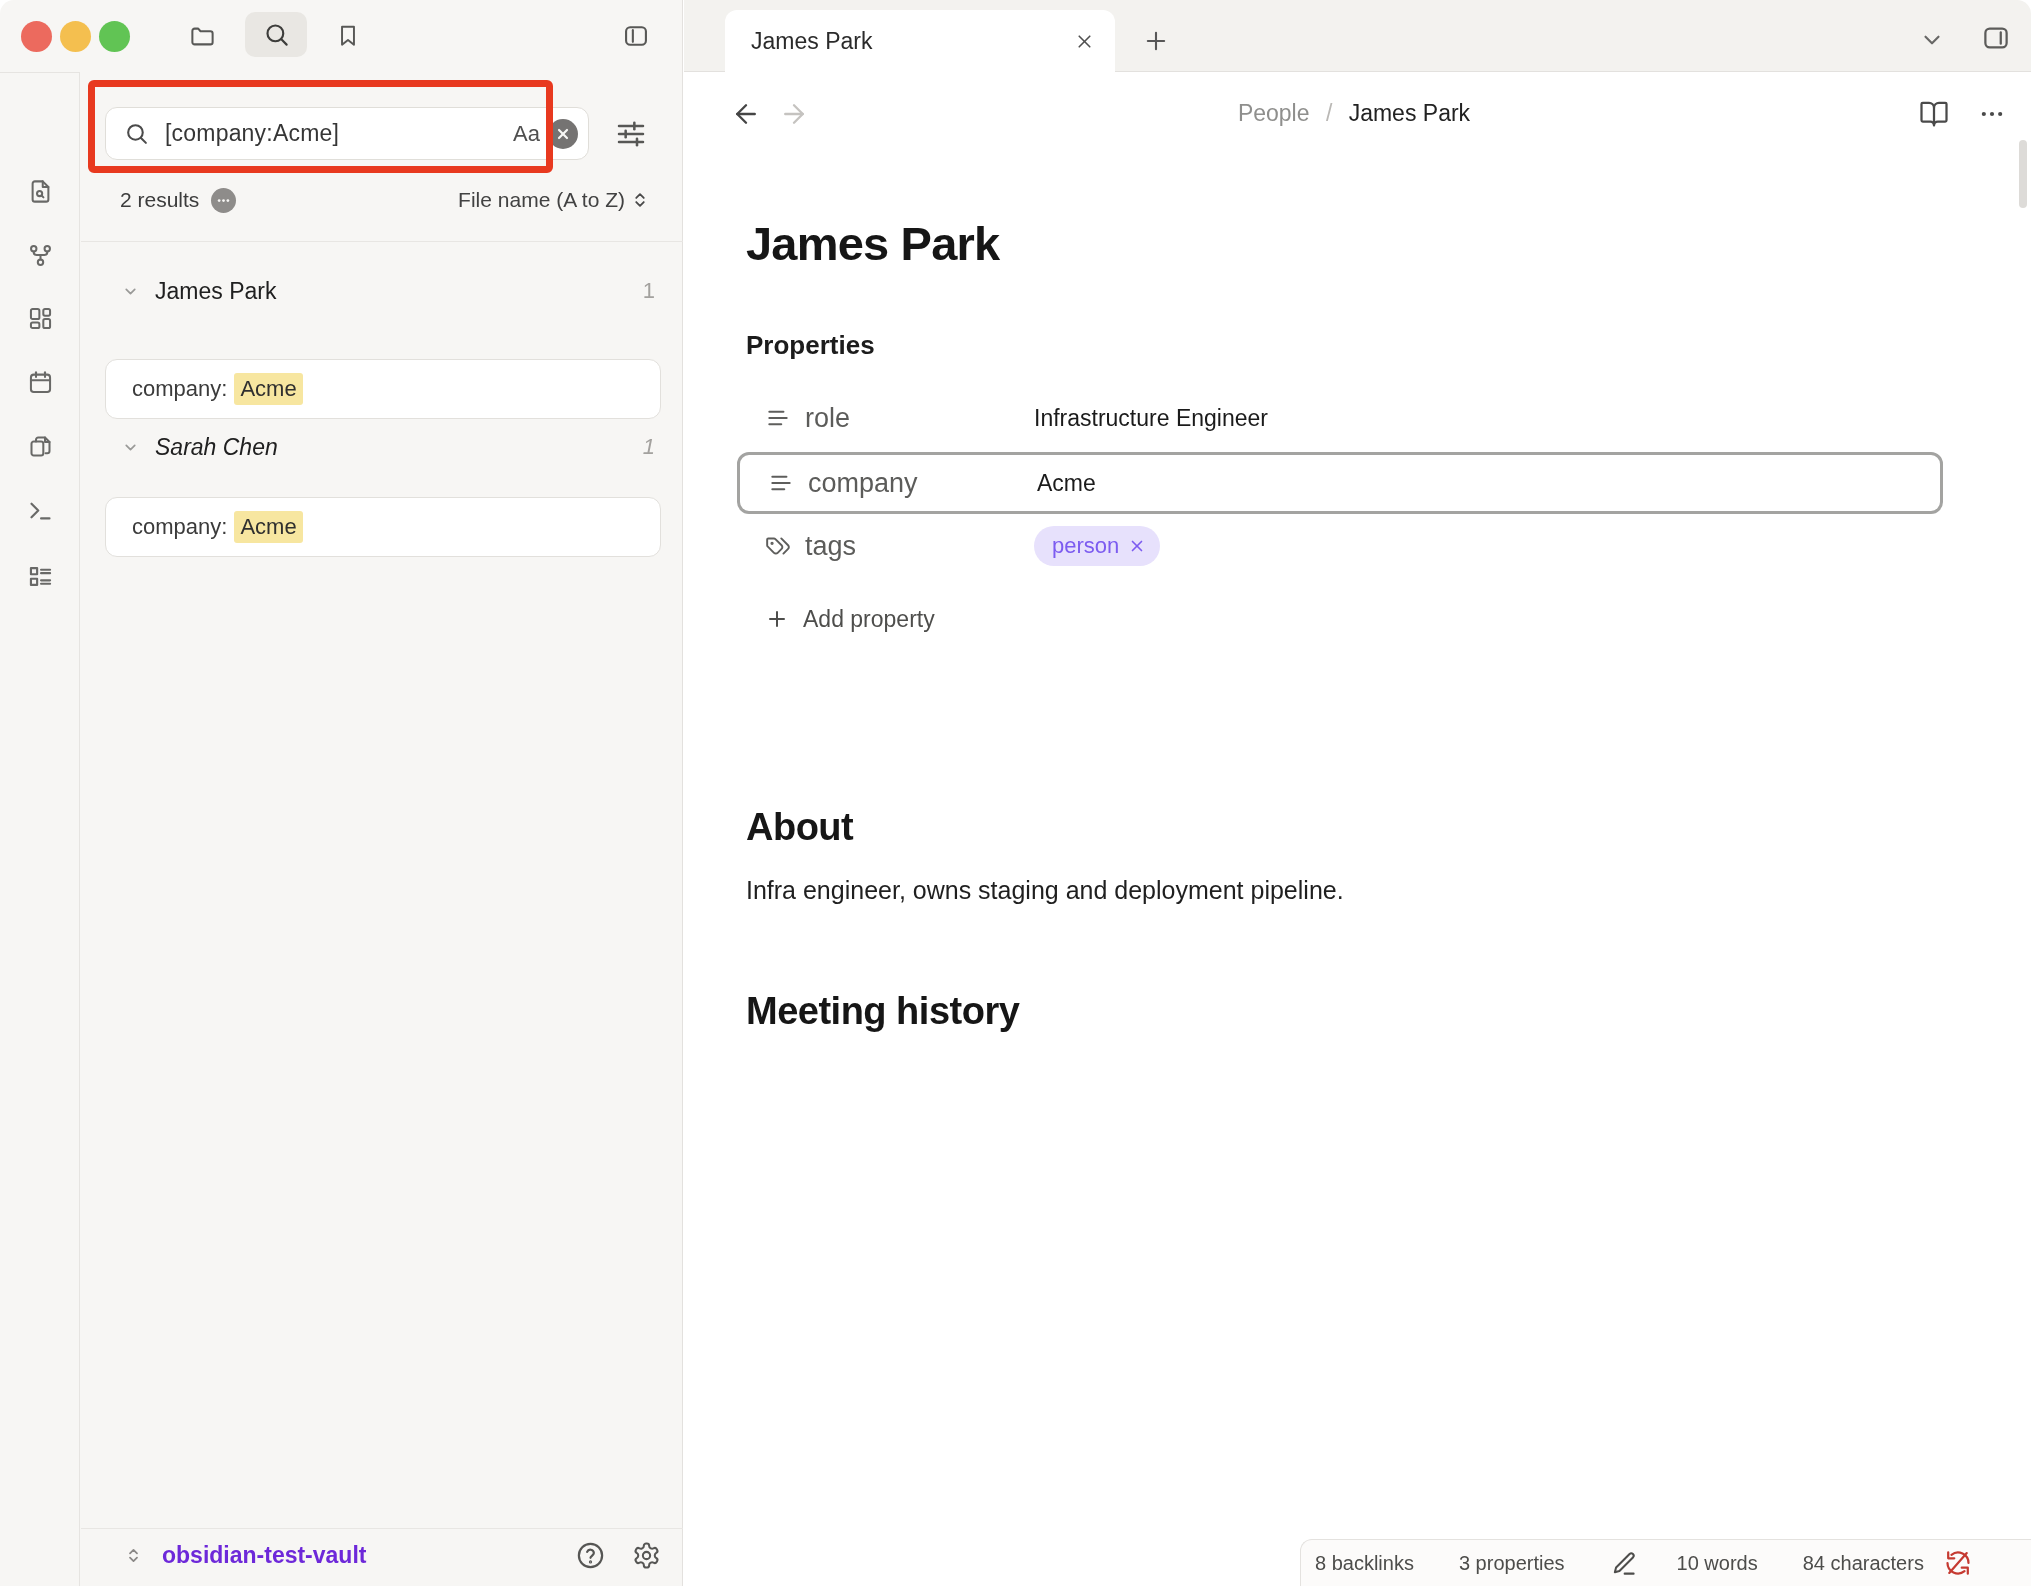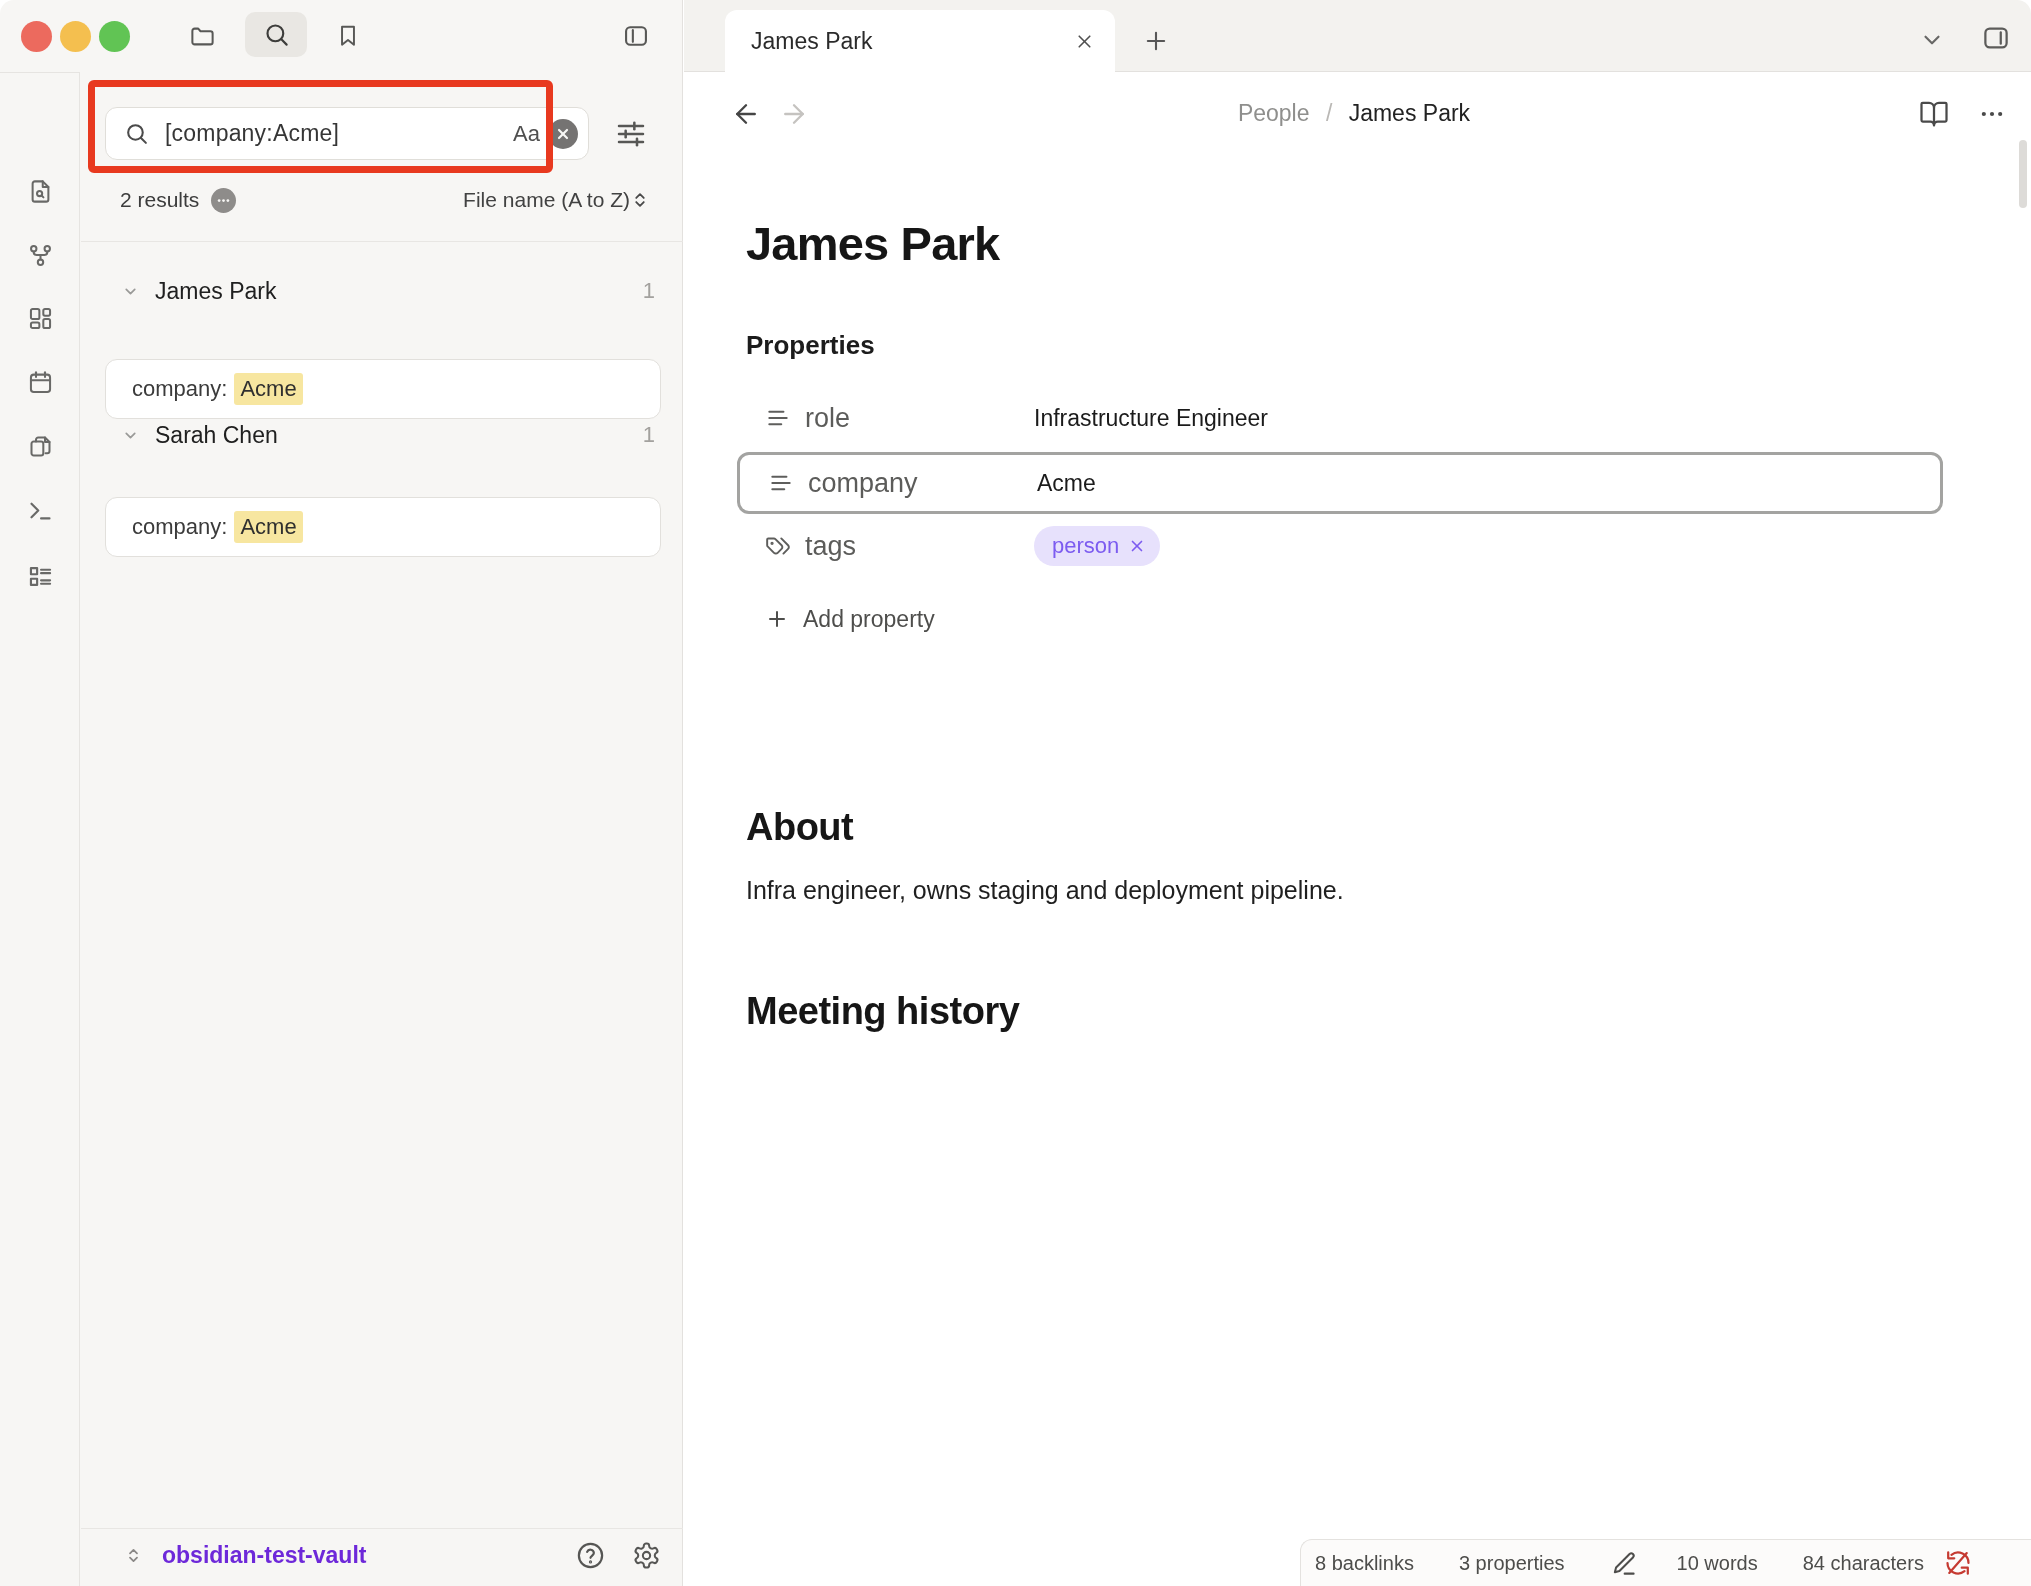--- a/index.html
+++ b/index.html
@@ -25,21 +25,21 @@
   .annotation-rect { position:absolute; left:88px; top:80px; width:465px; height:93px; border:7px solid #e8391f; border-radius:6px; z-index:50; pointer-events:none; }
   .search-input { position:absolute; left:105px; top:107px; width:484px; height:53px; background:#ffffff; border:1px solid #e0ded9; border-radius:12px; display:flex; align-items:center; padding:0 10px 0 18px; }
   .search-input .query { flex:1; font-size:23px; color:#363636; margin-left:16px; letter-spacing:.2px; }
   .aa-toggle { font-size:22px; color:#4f4f4f; margin-right:8px; }
   .clear-btn { width:30px; height:30px; border-radius:50%; background:#757372; color:#f7f6f4; display:flex; align-items:center; justify-content:center; flex:0 0 auto; }
   .filter-btn { position:absolute; left:612px; top:115px; width:38px; height:38px; display:flex; align-items:center; justify-content:center; color:#575755; }
 
   .results-row { position:absolute; left:120px; top:183px; width:530px; height:34px; display:flex; align-items:center; }
   .results-count { font-size:21px; color:#3c3c3c; }
   .more-badge { width:25px; height:25px; border-radius:50%; background:#8e8c8a; margin-left:12px; display:flex; align-items:center; justify-content:center; }
-  .sort-ctl { margin-left:auto; display:flex; align-items:center; font-size:21px; color:#424242; }
+  .sort-ctl { margin-left:auto; display:flex; align-items:center; gap:5px; font-size:21px; color:#424242; }
   .sort-ctl .chev { color:#4a4a4a; }
   .divider { position:absolute; left:81px; width:602px; height:1px; background:#e8e6e3; }
 
   .group-header { position:absolute; left:105px; width:556px; height:38px; display:flex; align-items:center; }
   .group-header .gchev { color:#9a9a98; margin-left:17px; display:flex; }
   .group-header .gtitle { font-size:23px; color:#202020; margin-left:16px; flex:1; }
   .group-header .gcount { font-size:22px; color:#a3a19e; margin-right:6px; }
   .match-card { position:absolute; left:105px; width:556px; height:60px; background:#ffffff; border:1px solid #e2e0dc; border-radius:12px; display:flex; align-items:center; padding-left:26px; font-size:22px; color:#3b3b3b;margin-top:33px; }
   .hl { background:#f7e6a0; padding:3px 6px; border-radius:3px; margin-left:7px; color:#2f2f2f; }
 
@@ -265,21 +265,21 @@
           </svg>
         </span>
       <span class="gtitle">James Park</span>
       <span class="gcount">1</span>
     </div>
     <div class="match-card" style="top:326px;">
       <span>company:</span>
       <span class="hl">Acme</span>
     </div>
 
-    <div class="group-header" style="top:416px;">
+    <div class="group-header" style="top:428px;font-style:italic;">
       <span class="gchev">
           <svg width="17" height="17" viewBox="0 0 24 24" fill="none" stroke="currentColor" stroke-width="2.4" stroke-linecap="round" stroke-linejoin="round">
             <polyline points="6 9 12 15 18 9"></polyline>
           </svg>
         </span>
       <span class="gtitle">Sarah Chen</span>
       <span class="gcount">1</span>
     </div>
     <div class="match-card" style="top:464px;">
       <span>company:</span>

